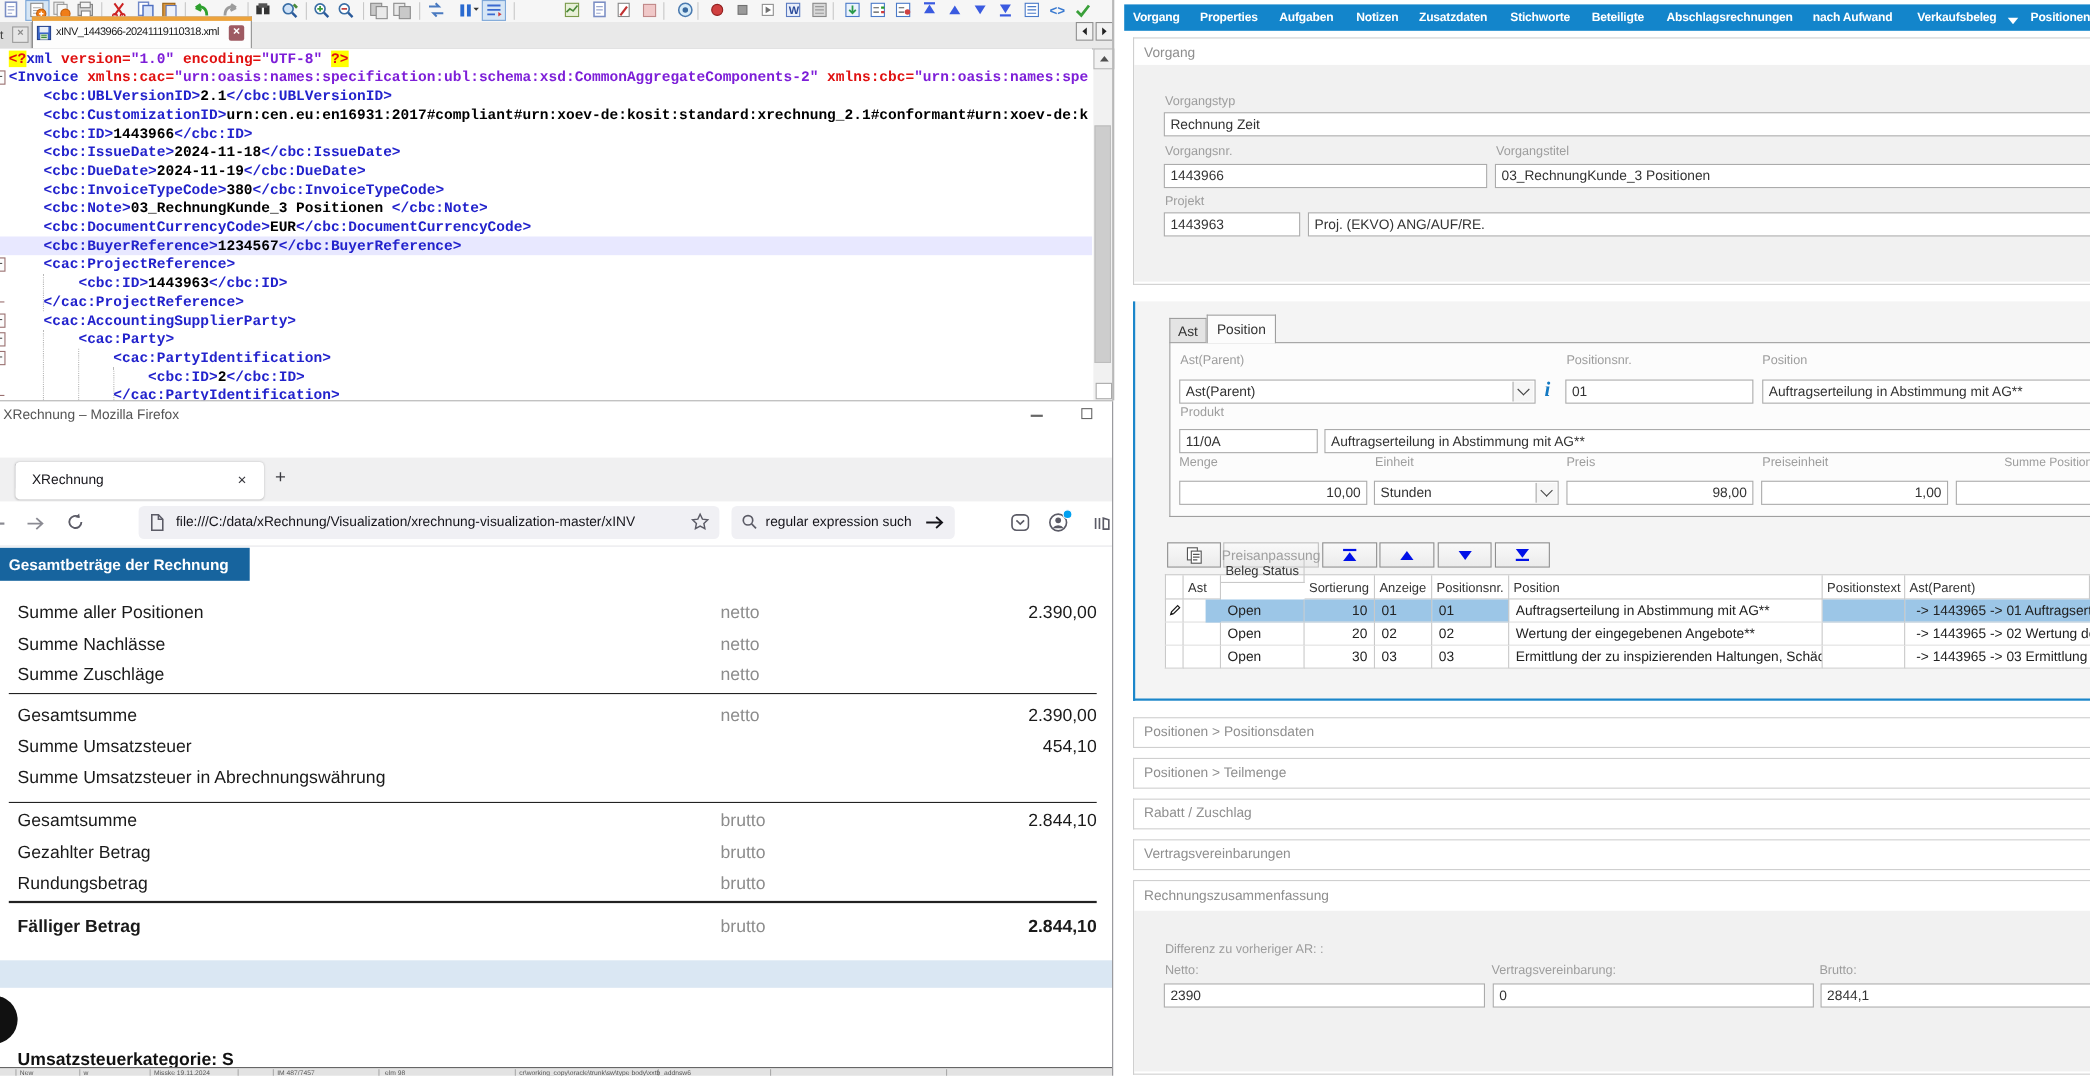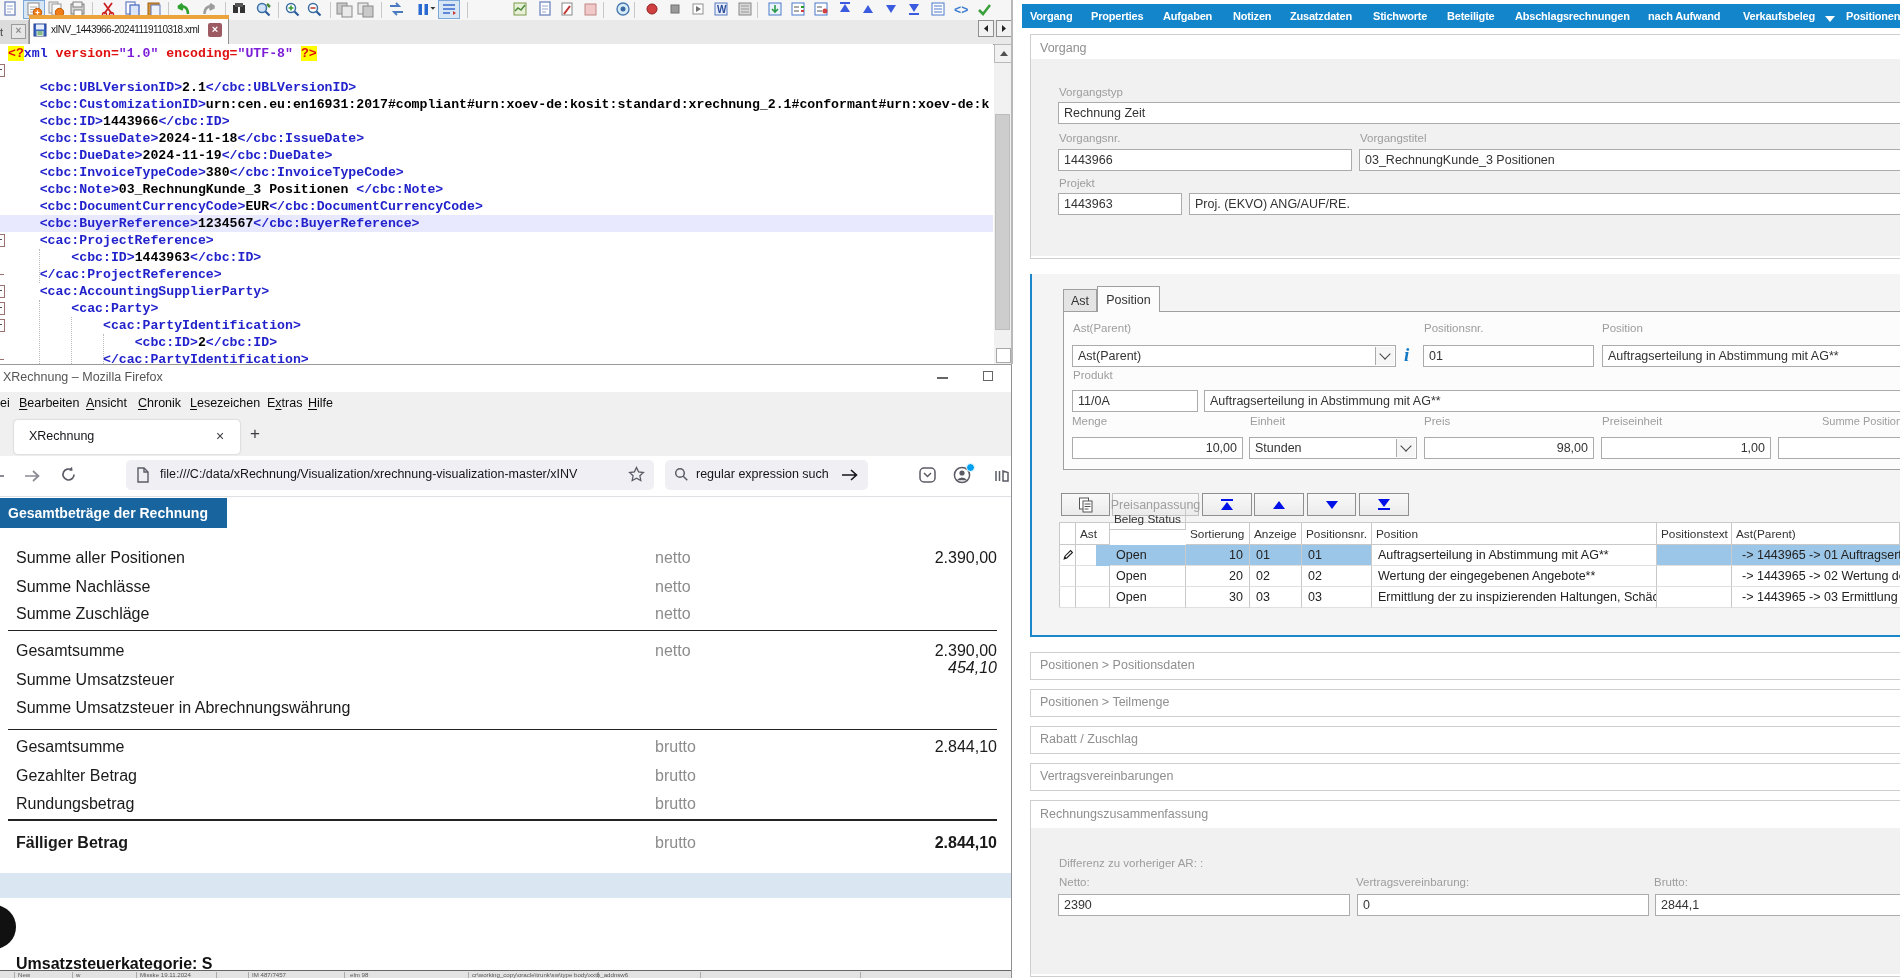--- a/index.html
+++ b/index.html
@@ -390,20 +390,21 @@
 <div class="a" style="left:978px;top:20px;width:16px;height:17px;background:#f2f2f2;border:1px solid #8f8f8f;box-sizing:border-box;"><svg width="14" height="15">
           <path d="M9 4 l-4 3.5 4 3.5z" fill="#222"></path>
         </svg></div>
 <div class="a" style="left:996px;top:20px;width:16px;height:17px;background:#f2f2f2;border:1px solid #8f8f8f;box-sizing:border-box;"><svg width="14" height="15">
           <path d="M5 4 l4 3.5 -4 3.5z" fill="#222"></path>
         </svg></div>
 
 <div class="a" id="ned">
         <div class="a" style="left:0;top:171px;width:993px;height:17px;background:#e8e8ff;"></div>
 <div class="xl" style="top:1px;"><span class="hl">&lt;?</span><span class="t">xml</span> <span class="at">version=</span><span class="v">"1.0"</span> <span class="at">encoding=</span><span class="v">"UTF-8"</span> <span class="hl">?&gt;</span></div>
+<div class="xl" style="top:18px;"><span class="t">&lt;Invoice</span> <span class="at">xmlns:cac=</span><span class="v">"urn:oasis:names:specification:ubl:schema:xsd:CommonAggregateComponents-2"</span> <span class="at">xmlns:cbc=</span><span class="v">"urn:oasis:names:spe</span></div>
 <div class="xl" style="top:35px;">    <span class="t">&lt;cbc:UBLVersionID&gt;</span><b>2.1</b><span class="t">&lt;/cbc:UBLVersionID&gt;</span></div>
 <div class="xl" style="top:52px;">    <span class="t">&lt;cbc:CustomizationID&gt;</span><b>urn:cen.eu:en16931:2017#compliant#urn:xoev-de:kosit:standard:xrechnung_2.1#conformant#urn:xoev-de:k</b></div>
 <div class="xl" style="top:69px;">    <span class="t">&lt;cbc:ID&gt;</span><b>1443966</b><span class="t">&lt;/cbc:ID&gt;</span></div>
 <div class="xl" style="top:86px;">    <span class="t">&lt;cbc:IssueDate&gt;</span><b>2024-11-18</b><span class="t">&lt;/cbc:IssueDate&gt;</span></div>
 <div class="xl" style="top:103px;">    <span class="t">&lt;cbc:DueDate&gt;</span><b>2024-11-19</b><span class="t">&lt;/cbc:DueDate&gt;</span></div>
 <div class="xl" style="top:120px;">    <span class="t">&lt;cbc:InvoiceTypeCode&gt;</span><b>380</b><span class="t">&lt;/cbc:InvoiceTypeCode&gt;</span></div>
 <div class="xl" style="top:137px;">    <span class="t">&lt;cbc:Note&gt;</span><b>03_RechnungKunde_3 Positionen </b><span class="t">&lt;/cbc:Note&gt;</span></div>
 <div class="xl" style="top:154px;">    <span class="t">&lt;cbc:DocumentCurrencyCode&gt;</span><b>EUR</b><span class="t">&lt;/cbc:DocumentCurrencyCode&gt;</span></div>
 <div class="xl" style="top:171px;">    <span class="t">&lt;cbc:BuyerReference&gt;</span><b>1234567</b><span class="t">&lt;/cbc:BuyerReference&gt;</span></div>
 <div class="xl" style="top:188px;">    <span class="t">&lt;cac:ProjectReference&gt;</span></div>
@@ -436,29 +437,20 @@
 <div class="a" style="left:995px;top:114px;width:15px;height:216px;background:#cdcdcd;border:1px solid #bdbdbd;box-sizing:border-box;"></div>
 <div class="a" style="left:996px;top:348px;width:13px;height:13px;background:#fff;border:1px solid #a8a8a8;"></div>
 <div class="a" style="left:1011px;top:0px;width:2px;height:364px;background:#b8b8b8;"></div>
 
 </div>
 <div class="a" id="ff">
 <div class="a" id="fftitle"></div>
 <div class="a" style="left:3px;top:5px;font-size:12.5px;color:#555;">XRechnung – Mozilla Firefox</div>
 <div class="a" style="left:937px;top:12px;width:11px;height:1.5px;background:#666;"></div>
 <div class="a" style="left:983px;top:6px;width:10px;height:10px;border:1.2px solid #666;box-sizing:border-box;"></div>
-<div class="a" id="ffmenu">
-        <span class="mi" style="left:0px;">ei</span>
-        <span class="mi" style="left:19px;"><u>B</u>earbeiten</span>
-        <span class="mi" style="left:86px;"><u>A</u>nsicht</span>
-        <span class="mi" style="left:138px;"><u>C</u>hronik</span>
-        <span class="mi" style="left:190px;"><u>L</u>esezeichen</span>
-        <span class="mi" style="left:267px;">E<u>x</u>tras</span>
-        <span class="mi" style="left:308px;"><u>H</u>ilfe</span>
-      </div>
 <div class="a" id="fftabs">
         <div class="a" style="left:14px;top:6px;width:1px;height:22px;background:#cfcfd8;"></div>
         <div class="fftab"></div>
         <div class="a" style="left:29px;top:13px;font-size:12.5px;color:#15141a;">XRechnung</div>
         <div class="a" style="left:216px;top:12px;font-size:14px;color:#3a3a40;">×</div>
         <div class="a" style="left:250px;top:8px;font-size:17px;color:#3a3a40;font-weight:400;">+</div>
       </div>
 <div class="a" id="ffnav">
         <div class="a" style="left:0px;top:19px;width:4px;height:2px;background:#8a8a92;"></div>
         <svg class="a" style="left:23px;top:11px;" width="18" height="18" viewBox="0 0 18 18">
@@ -506,21 +498,21 @@
 <div class="fnet" style="top:52px;">netto</div>
 <div class="fval" style="top:52px;">2.390,00</div>
 <div class="frow" style="top:81px;">Summe Nachlässe</div>
 <div class="fnet" style="top:81px;">netto</div>
 <div class="frow" style="top:108px;">Summe Zuschläge</div>
 <div class="fnet" style="top:108px;">netto</div>
 <div class="frow" style="top:145px;">Gesamtsumme</div>
 <div class="fnet" style="top:145px;">netto</div>
 <div class="fval" style="top:145px;">2.390,00</div>
 <div class="frow" style="top:174px;">Summe Umsatzsteuer</div>
-<div class="fval" style="top:162px;font-style:italic;">454,10</div>
+<div class="fval" style="top:174px;">454,10</div>
 <div class="frow" style="top:202px;">Summe Umsatzsteuer in Abrechnungswährung</div>
 <div class="frow" style="top:241px;">Gesamtsumme</div>
 <div class="fnet" style="top:241px;">brutto</div>
 <div class="fval" style="top:241px;">2.844,10</div>
 <div class="frow" style="top:270px;">Gezahlter Betrag</div>
 <div class="fnet" style="top:270px;">brutto</div>
 <div class="frow" style="top:298px;">Rundungsbetrag</div>
 <div class="fnet" style="top:298px;">brutto</div>
 <div class="frow" style="top:337px;font-weight:bold;">Fälliger Betrag</div>
 <div class="fnet" style="top:337px;">brutto</div>

